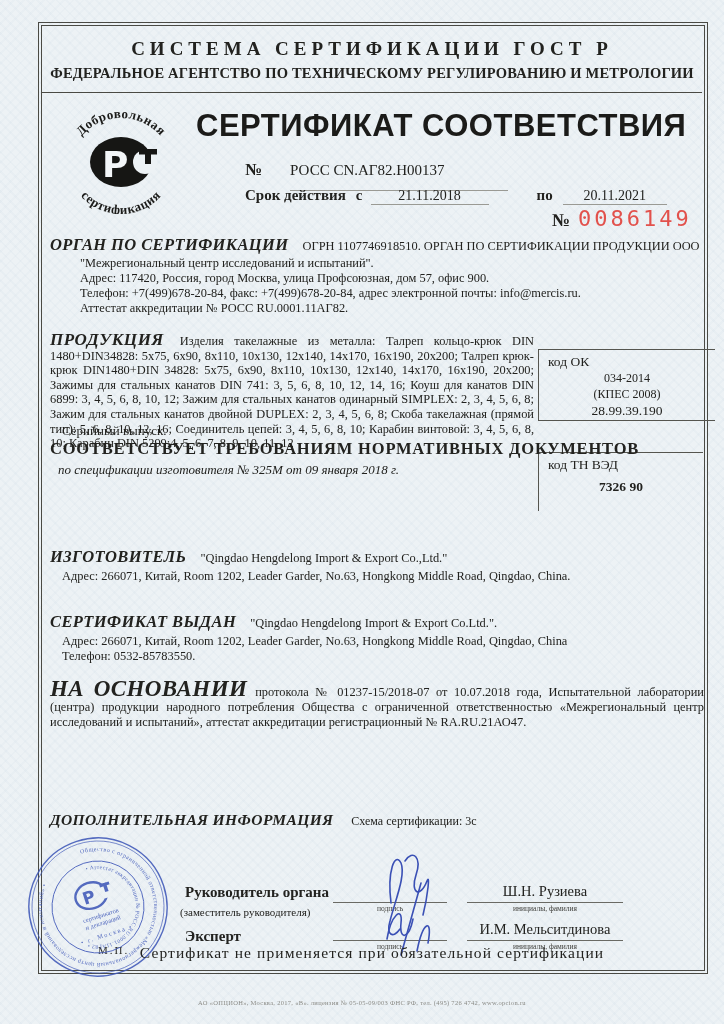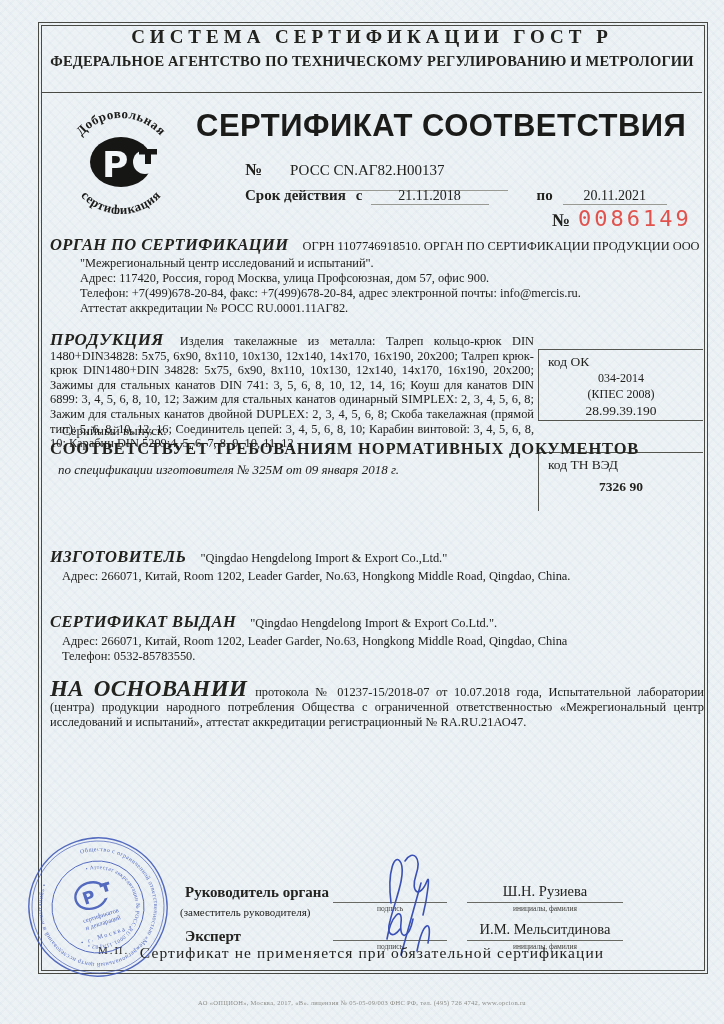--- a/index.html
+++ b/index.html
@@ -8,21 +8,21 @@
     background:
       repeating-linear-gradient(45deg, rgba(150,180,205,.06) 0 2px, rgba(0,0,0,0) 2px 7px),
       repeating-linear-gradient(-45deg, rgba(150,180,205,.05) 0 2px, rgba(0,0,0,0) 2px 7px),
       #edf2f5;
     font-family:"Liberation Serif", serif; color:#22221f;
   }
   
   .frame { position:absolute; left:38px; top:22px; width:668px; height:950px; border:1.6px solid #4a4a44; }
   .frame::after { content:""; position:absolute; inset:2px; border:1px solid #4a4a44; }
   .header-box { position:absolute; left:42px; top:26px; width:660px; height:66px; border-bottom:1.5px solid #4a4a44; text-align:center; }
-  .hdr1 { margin-top:0; font-size:19px; font-weight:bold; letter-spacing:5px; }
+  .hdr1 { margin-top:12px; font-size:19px; font-weight:bold; letter-spacing:5px; }
   .hdr2 { margin-top:5px; font-size:14.5px; font-weight:bold; letter-spacing:.2px; }
   .cert-title { position:absolute; left:196px; top:108px; width:500px; font-family:"Liberation Sans", sans-serif; font-weight:bold; font-size:31px; letter-spacing:.5px; color:#1b1b19; }
   .num-row { position:absolute; left:245px; top:160px; font-size:16px; }
   .num-sign { font-weight:bold; font-size:17px; margin-right:28px; }
   .num-val { display:inline-block; min-width:218px; border-bottom:1px solid #9a9a94; font-size:15px; padding-bottom:11px; }
   .valid-row { position:absolute; left:245px; top:187px; font-size:15px; }
   .valid-label { font-weight:bold; }
   .valid-from, .valid-to { display:inline-block; text-align:center; border-bottom:1px solid #9a9a94; font-size:14px; }
   .valid-from { min-width:118px; margin-left:8px; }
   .valid-to { min-width:104px; margin-left:10px; }
@@ -33,21 +33,21 @@
   .blank-num .val { font-family:"DejaVu Sans Mono", monospace; font-size:22px; letter-spacing:3px; color:#e2514c; }
   .h-big { font-weight:bold; font-size:16.5px; letter-spacing:.4px;font-style:italic; }
   .body-txt { font-size:12.4px; line-height:15px; }
   .org-block { position:absolute; left:50px; top:237px; width:654px; }
   .org-intro { font-size:12.4px; margin-left:14px; }
   .org-lines { margin-left:30px; margin-top:2px; }
   .prod-block { position:absolute; left:50px; top:333px; width:484px; text-align:justify; font-size:12.4px; line-height:14.6px; }
   .prod-block .h-big { font-size:17px; margin-right:16px; letter-spacing:.6px;}
   .serial { position:absolute; left:62px; top:423px; font-size:13px; }
   .code-box { position:absolute; left:538px; width:164px; border:1px solid #55554f; border-right:none; }
-  .code-ok { top:349px; height:70px; }
+  .code-ok { top:349px; height:70px;padding-left:12px; }
   .code-tnved { top:452px; height:58px; border-bottom:none; }
   .code-label { position:absolute; left:9px; top:4px; font-size:13.5px; }
   .code-center { position:absolute; left:0; width:100%; text-align:center; font-size:12px; }
   .comp-head { position:absolute; left:50px; top:439px; font-size:16.5px; font-weight:bold; letter-spacing:.8px; }
   .comp-text { position:absolute; left:58px; top:462px; font-size:13px;font-style:italic; }
   .maker-block { position:absolute; left:50px; top:547px; }
   .inline-val { font-size:12.4px; margin-left:14px; }
   .sub-line { position:absolute; font-size:12.4px; }
   .basis-block { position:absolute; left:50px; top:681px; width:654px; text-align:justify; font-size:12.4px; line-height:15.2px; }
   .basis-block .h-big { font-size:23px; margin-right:8px; }
@@ -153,20 +153,23 @@
   <div class="maker-block" style="top:612px;">
     <span class="h-big">СЕРТИФИКАТ ВЫДАН</span><span class="inline-val">"Qingdao Hengdelong Import &amp; Export Co.Ltd.".</span>
   </div>
   <div class="sub-line" style="left:62px; top:634px;">Адрес: 266071, Китай, Room 1202, Leader Garder, No.63, Hongkong Middle Road, Qingdao, China</div>
   <div class="sub-line" style="left:62px; top:649px;">Телефон: 0532-85783550.</div>
 
   <div class="basis-block">
     <span class="h-big">НА ОСНОВАНИИ</span><span>протокола № 01237-15/2018-07 от 10.07.2018 года, Испытательной лаборатории (центра) продукции народного потребления Общества с ограниченной ответственностью «Межрегиональный центр исследований и испытаний», аттестат аккредитации регистрационный № RA.RU.21АО47.</span>
   </div>
 
+  <div class="add-block">
+    <span class="h-big">ДОПОЛНИТЕЛЬНАЯ ИНФОРМАЦИЯ</span><span class="inline-val">Схема сертификации: 3с</span>
+  </div>
 
   <div class="role1">Руководитель органа</div>
   <div class="role1-sub">(заместитель руководителя)</div>
   <div class="role2">Эксперт</div>
 
   <div class="sig-line" style="top:902px;"></div>
   <div class="sig-cap" style="top:904px;">подпись</div>
   <div class="sig-line" style="top:940px;"></div>
   <div class="sig-cap" style="top:942px;">подпись</div>
 

